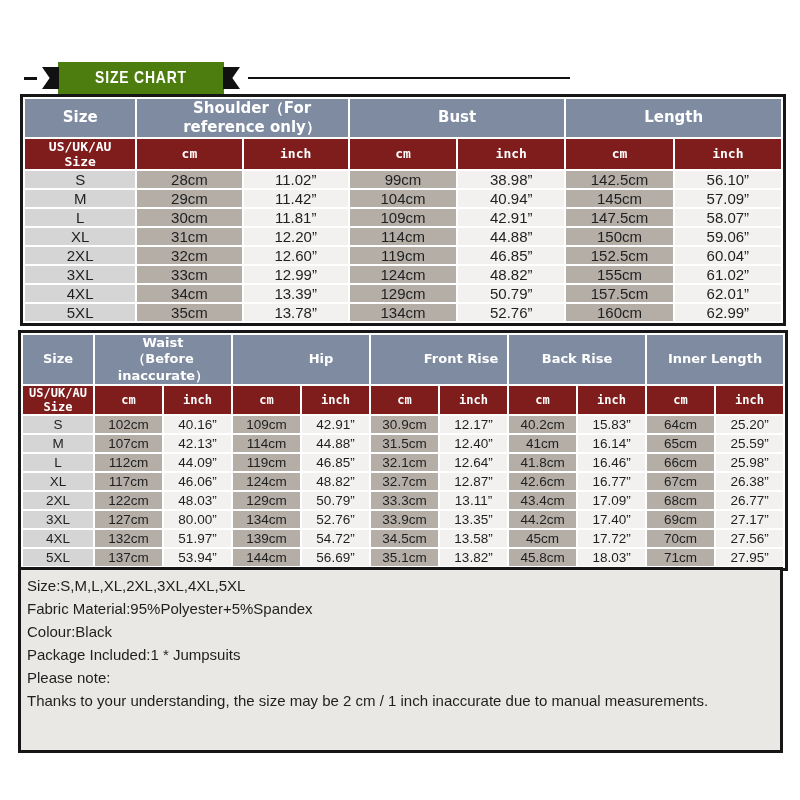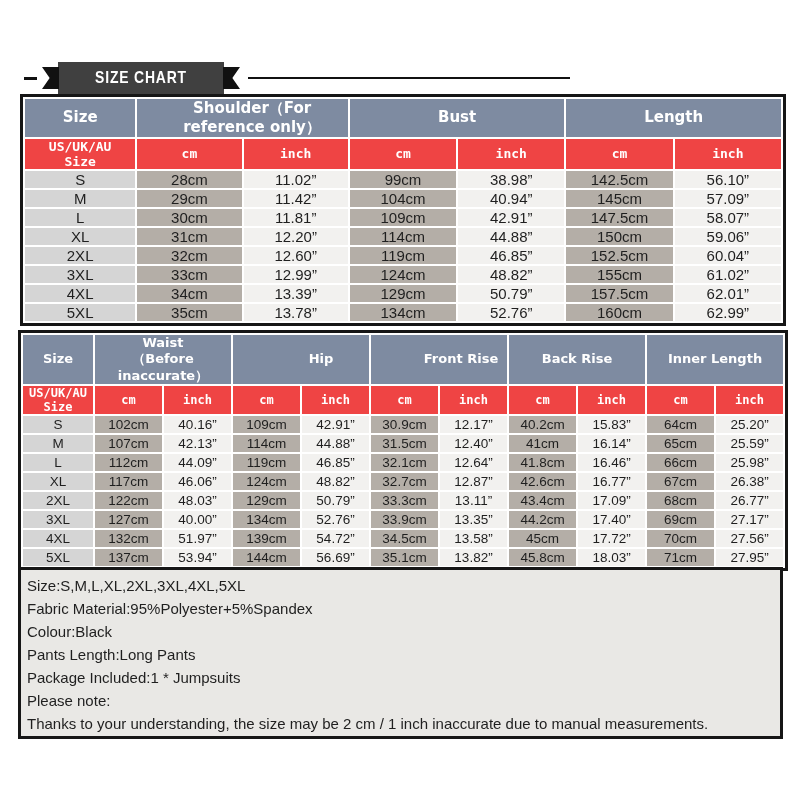--- a/index.html
+++ b/index.html
@@ -7,21 +7,21 @@
     width:800px;height:800px;background:#ffffff;position:relative;
     font-family:"Liberation Sans",sans-serif;color:#1f1f1f;overflow:hidden;
   }
   
   .banner-row{position:absolute;top:62px;left:24px;display:flex;align-items:center;}
   .banner-dash{width:13px;height:3px;background:#111;margin-right:5px;}
   .banner-tail{width:17px;height:22px;background:#111;}
   .tail-left{clip-path:polygon(0 0,100% 0,100% 100%,0 100%,45% 50%);margin-right:-1px;}
   .tail-right{clip-path:polygon(0 0,100% 0,55% 50%,100% 100%,0 100%);margin-left:-1px;}
   .banner-main{
-    width:166px;height:32px;background:#404040;color:#fff;display:flex;
+    width:166px;height:32px;background:#4d7c0f;color:#fff;display:flex;
     align-items:center;justify-content:center;font-weight:bold;font-size:17px;
     letter-spacing:1px;
   }
   .banner-main span{display:inline-block;transform:scaleX(.82);}
   .banner-line{width:322px;height:2px;background:#111;margin-left:8px;}
 
   
   table{
     border-collapse:separate;border-spacing:2px;background:#ffffff;
     border:3px solid #161616;table-layout:fixed;
@@ -29,35 +29,35 @@
   #table1{position:absolute;top:94px;left:20px;width:766px;}
   #table2{position:absolute;top:330px;left:18px;width:770px;}
   th,td{padding:0;text-align:center;vertical-align:middle;overflow:hidden;}
   th.hdr{
     background:#7e8ba1;color:#ffffff;font-weight:bold;
     font-family:"DejaVu Sans",sans-serif;line-height:1.25;
   }
   #table1 th.hdr{font-size:15px;height:36px;}
   #table2 th.hdr{font-size:13px;height:36px;}
   th.sub{
-    background:#ef4444;color:#ffffff;font-weight:bold;
+    background:#7f1d1d;color:#ffffff;font-weight:bold;
     font-family:"DejaVu Sans Mono",monospace;white-space:pre-line;
   }
   #table1 th.sub{font-size:13px;height:28px;}
   #table2 th.sub{font-size:12px;height:26px;}
   td.sz{background:#d5d5d5;}
   td.cmc{background:#b4aea7;}
   td.inc{background:#f2f1ef;}
   #table1 td{font-size:15px;height:17px;}
   #table2 td{font-size:13.5px;height:17px;}
 
   
   .note-block{
     position:absolute;top:567px;left:18px;width:753px;height:162px;
-    background:#e9e8e5;border:3px solid #161616;padding:4px 0 0 6px;
+    background:#e9e8e5;border:3px solid #161616;padding:4px 0 14px 6px;
   }
   .note-line{font-size:15px;line-height:23px;white-space:nowrap;}
 </style>
 </head>
 <body>
 
 <div class="banner-row">
   <div class="banner-dash"></div>
   <div class="banner-tail tail-left"></div>
   <div class="banner-main">
@@ -271,21 +271,21 @@
         <td class="cmc">33.3cm</td>
         <td class="inc">13.11”</td>
         <td class="cmc">43.4cm</td>
         <td class="inc">17.09”</td>
         <td class="cmc">68cm</td>
         <td class="inc">26.77”</td>
       </tr>
       <tr>
         <td class="sz">3XL</td>
         <td class="cmc">127cm</td>
-        <td class="inc">40.00”</td>
+        <td class="inc">80.00”</td>
         <td class="cmc">134cm</td>
         <td class="inc">52.76”</td>
         <td class="cmc">33.9cm</td>
         <td class="inc">13.35”</td>
         <td class="cmc">44.2cm</td>
         <td class="inc">17.40”</td>
         <td class="cmc">69cm</td>
         <td class="inc">27.17”</td>
       </tr>
       <tr>
@@ -314,17 +314,16 @@
         <td class="cmc">71cm</td>
         <td class="inc">27.95”</td>
       </tr>
     </tbody>
   </table>
 
 <div class="note-block" id="notes">
     <div class="note-line">Size:S,M,L,XL,2XL,3XL,4XL,5XL</div>
     <div class="note-line">Fabric Material:95%Polyester+5%Spandex</div>
     <div class="note-line">Colour:Black</div>
-    <div class="note-line">Pants Length:Long Pants</div>
     <div class="note-line">Package Included:1 * Jumpsuits</div>
     <div class="note-line">Please note:</div>
     <div class="note-line">Thanks to your understanding, the size may be 2 cm / 1 inch inaccurate due to manual measurements.</div>
   </div>
 
 </body></html>

